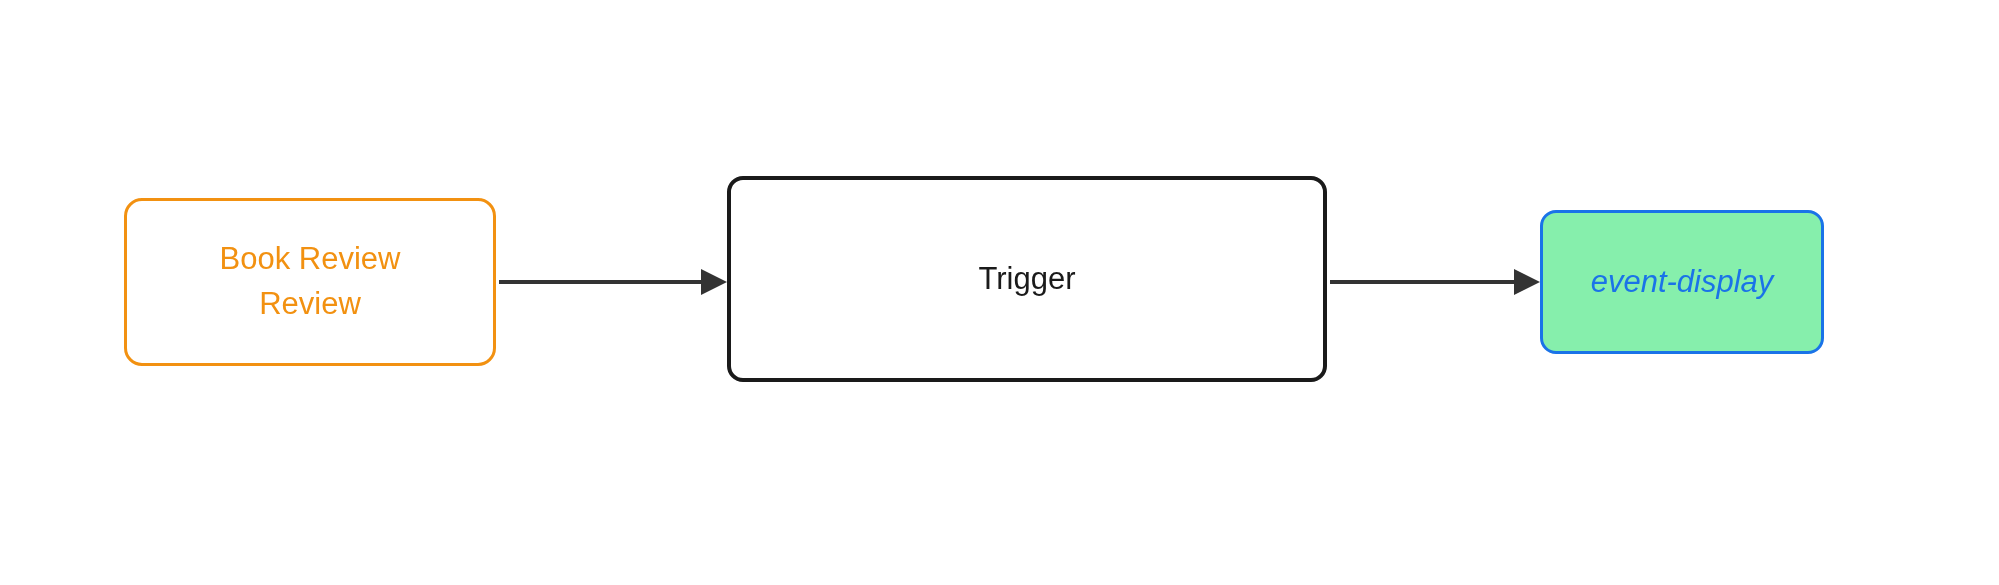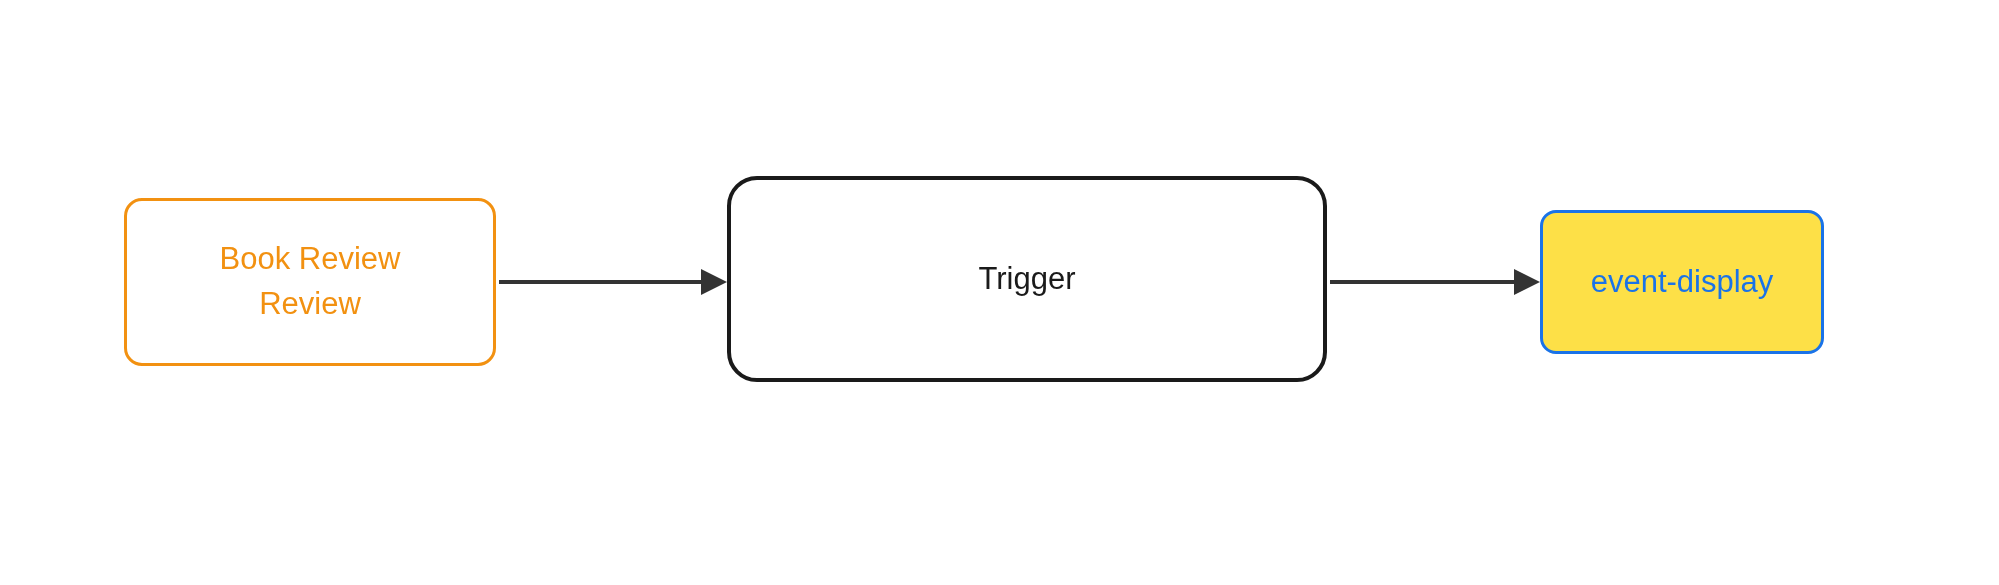--- a/index.html
+++ b/index.html
@@ -34,21 +34,21 @@
     border: 3px solid #f29111; 
     border-radius: 18px;
     font-size: 31px;
   }
   .node-trigger {
     left: 727px;
     top: 176px;
     width: 600px;
     height: 206px;
     border: 4px solid #1a1a1a; 
-    border-radius: 30px;
+    border-radius: 16px;
     font-size: 31px;
     gap: 20px;
   }
   .node-sink {
     left: 1540px;
     top: 210px;
     width: 284px;
     height: 144px;
     border: 3px solid #1a73e8; 
     border-radius: 16px;
@@ -109,17 +109,17 @@
 
   <div class="node node-trigger" style="border-color: rgb(26, 26, 26); color: rgb(26, 26, 26); background: rgb(255, 255, 255);">
     <span class="label-line">Trigger</span>
   </div>
 
   <div class="edge edge-2">
     <div class="edge-line" style="background: rgb(51, 51, 51);"></div>
     <div class="arrowhead" style="border-left-color: rgb(51, 51, 51);"></div>
   </div>
 
-  <div class="node node-sink" style="border-color: rgb(26, 115, 232); color: rgb(26, 115, 232); background: #fde047;">
+  <div class="node node-sink" style="border-color: rgb(26, 115, 232); color: rgb(26, 115, 232); background: #86efac; font-style: italic;">
     <span class="label-line">event-display</span>
   </div>
 
 </div>
 
 </body></html>

